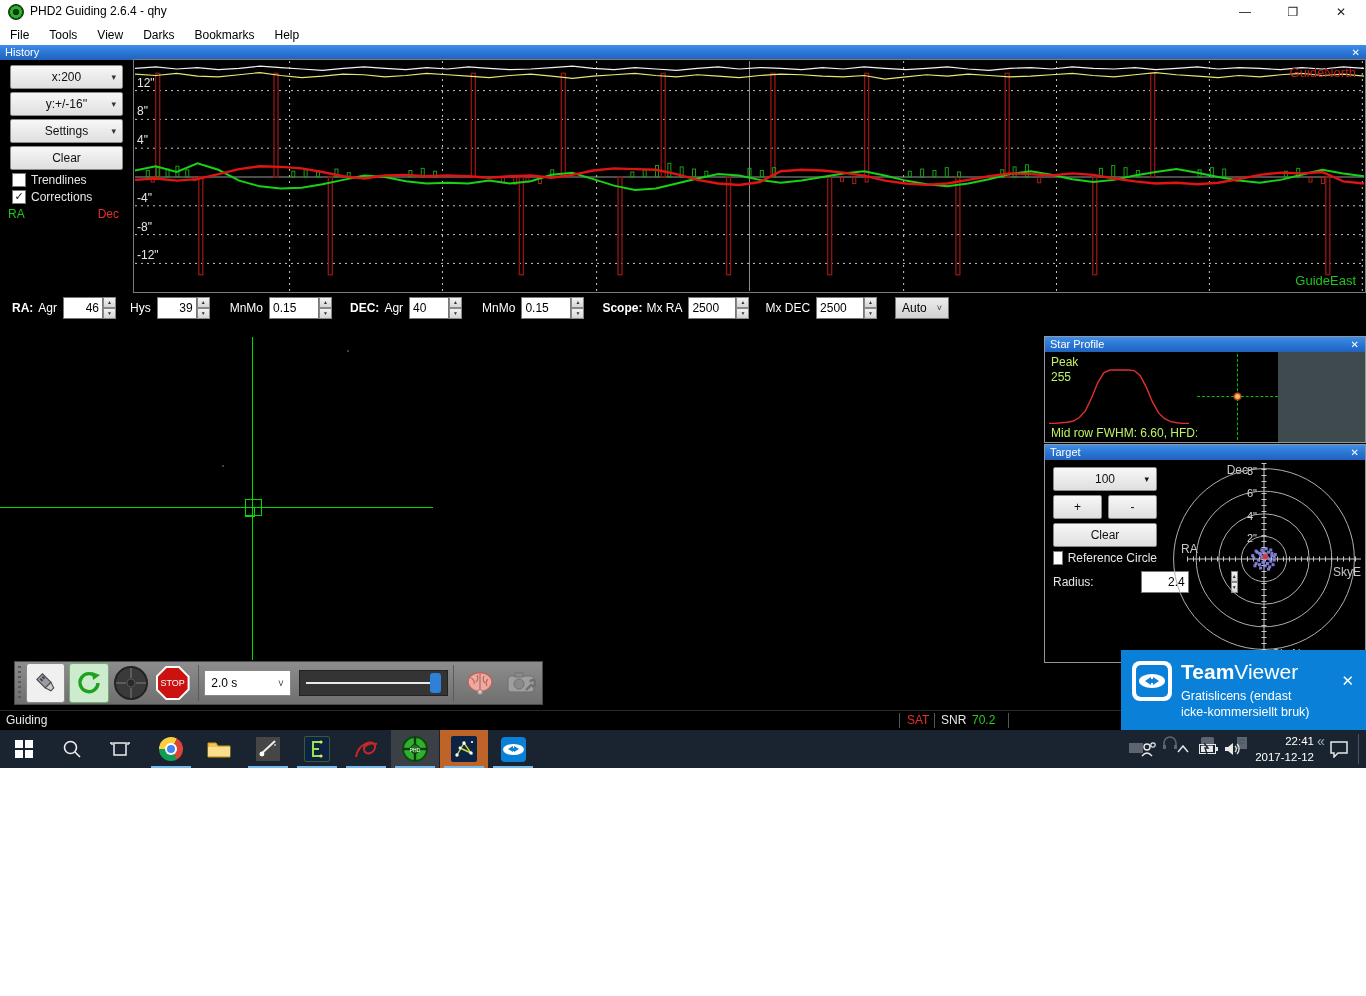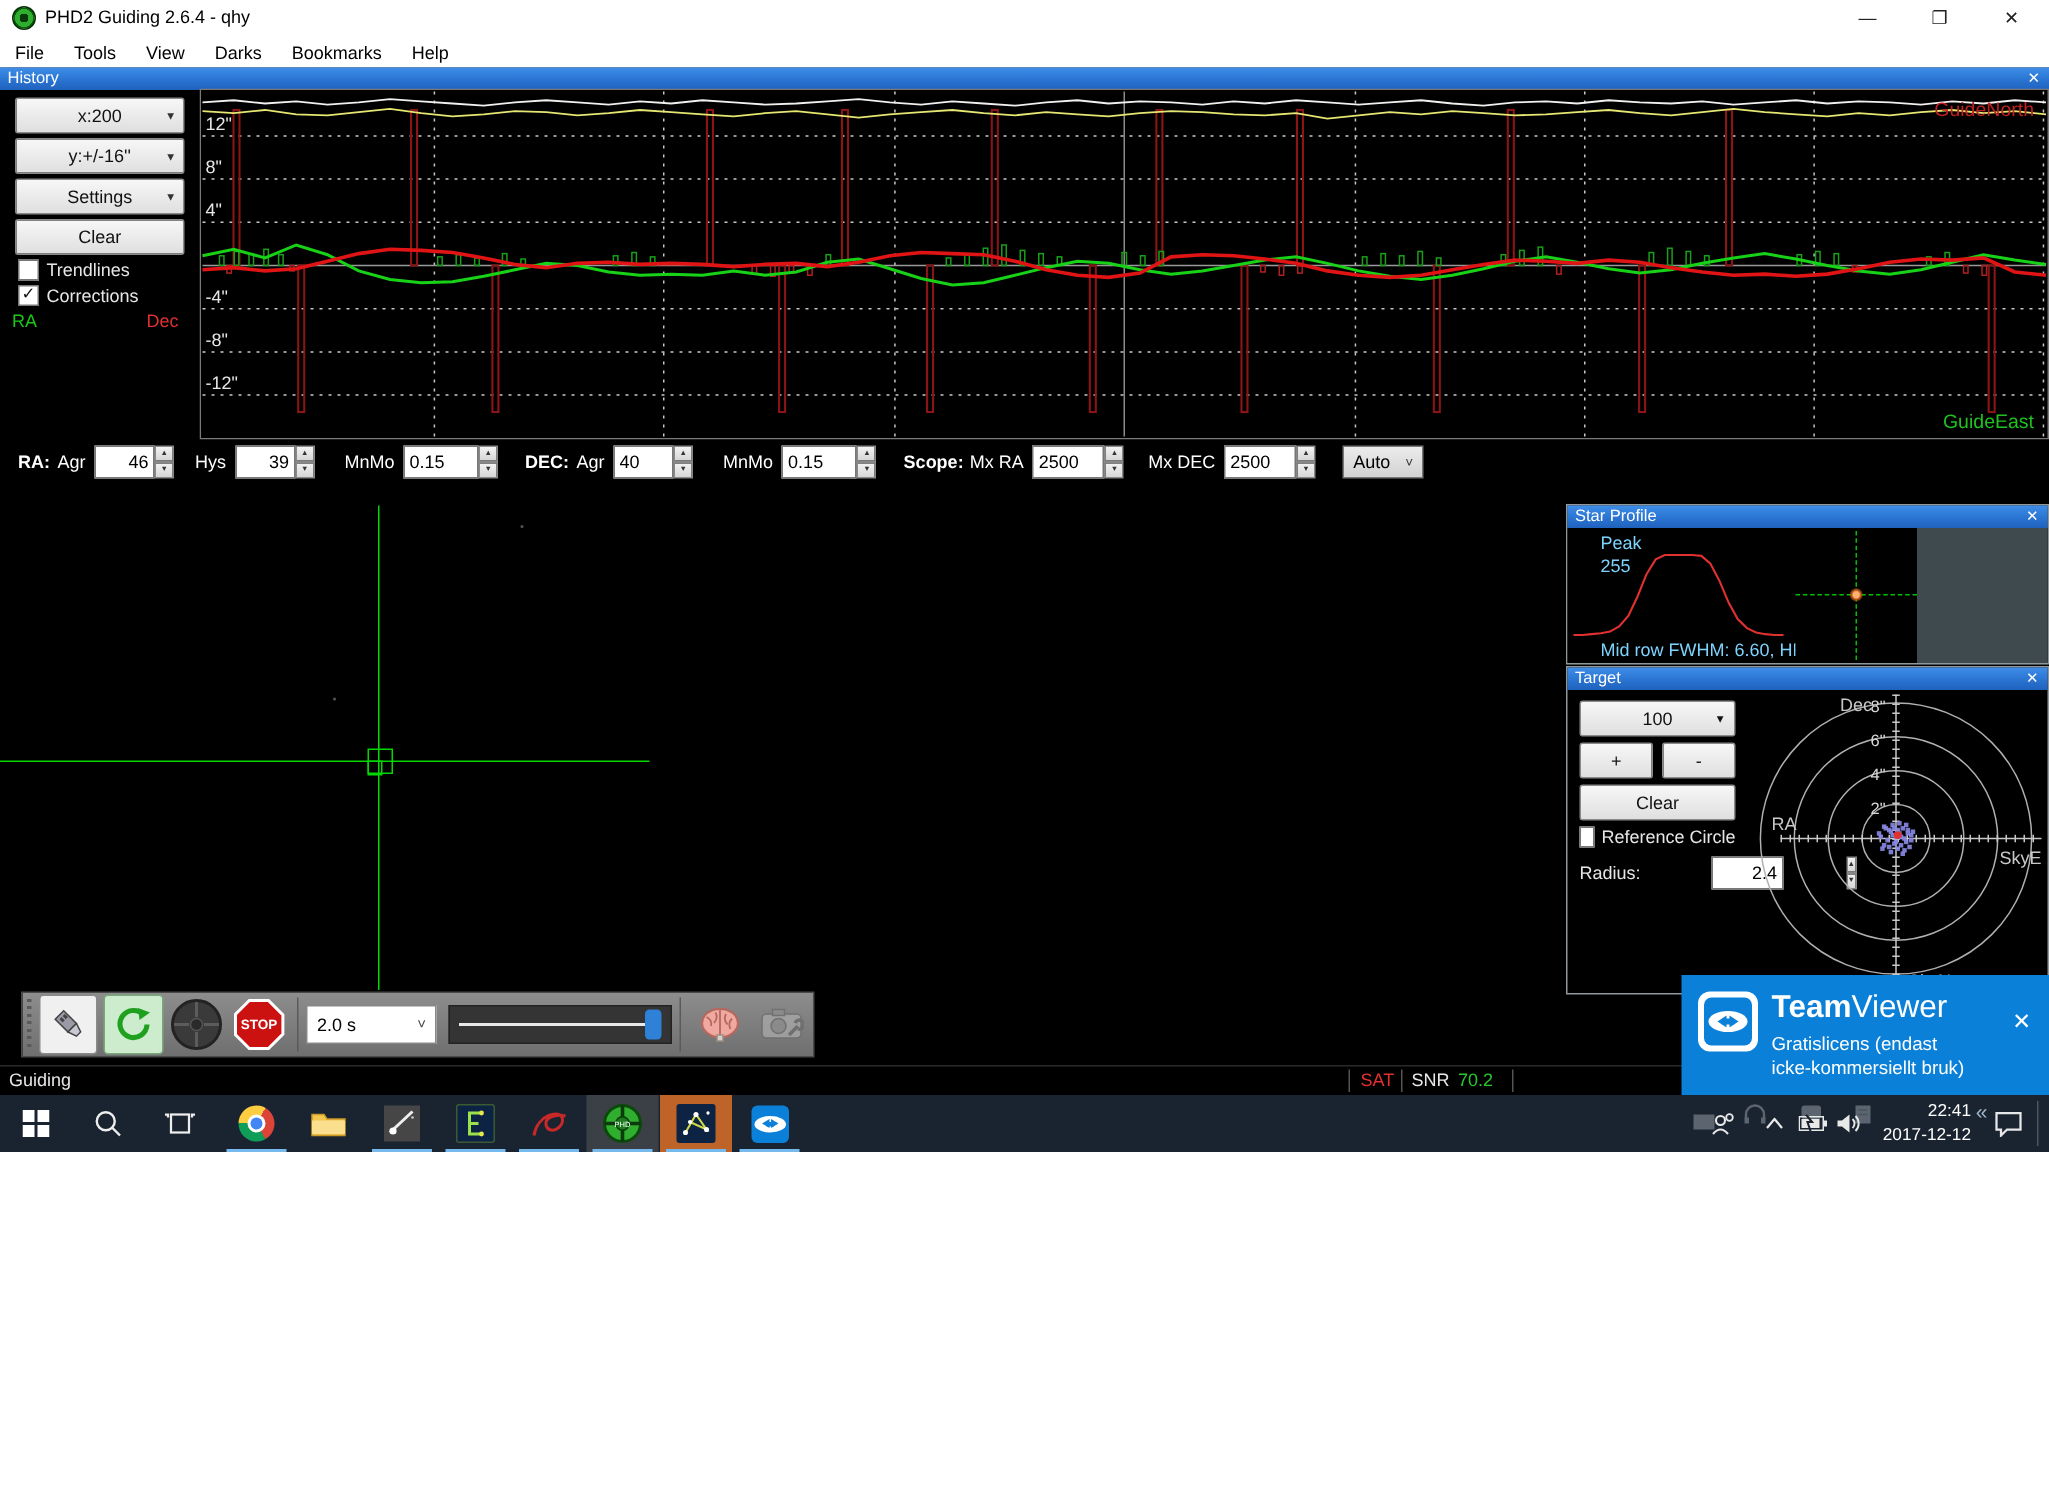--- a/index.html
+++ b/index.html
@@ -51,21 +51,21 @@
   #lockbox2{position:absolute;left:245px;top:177px;width:8px;height:8px;border:1px solid #00d800;}
   
   #profile{left:1044px;top:336px;width:322px;height:107px;background:#14181a;border:1px solid #90989c;box-sizing:border-box;}
   #profile .body{position:relative;height:90px;background:#000;}
   #pright{position:absolute;left:233px;top:0;width:87px;height:90px;background:#3e4a4e;}
   #pimg{position:absolute;left:152px;top:2px;width:81px;height:86px;background:#000;}
   #pimg .vdash{position:absolute;left:40px;top:0;width:0;height:86px;border-left:1px dashed #00c000;}
   #pimg .hdash{position:absolute;left:0;top:42px;width:81px;height:0;border-top:1px dashed #00c000;}
   #pimg .dot{position:absolute;left:36px;top:38px;width:9px;height:9px;border-radius:50%;
              background:radial-gradient(circle,#ffb070 0 2px,#c05818 3px,rgba(120,60,20,0) 5px);}
-  .redtxt{color:#7dd3fc;font-size:12px;line-height:14px;margin-left:16px;}
+  .redtxt{color:#bef264;font-size:12px;line-height:14px;}
   
   #target{left:1044px;top:444px;width:322px;height:219px;background:#000;border:1px solid #90989c;box-sizing:border-box;}
   #tctrl{position:absolute;left:8px;top:22px;width:104px;color:#e6e6e6;font-size:12px;}
   .tbtn{background:linear-gradient(#f7f7f7,#dfdfdf);border:1px solid #8a8a8a;border-radius:2px;color:#111;
         font-size:12px;display:flex;align-items:center;justify-content:center;height:22px;margin-bottom:4px;position:relative;}
   #trow{display:flex;gap:6px;}
   #trow .tbtn{flex:1;}
   #radrow{display:flex;align-items:center;margin-top:6px;gap:42px;}
   
   #toolbar{left:14px;top:661px;width:529px;height:44px;background:linear-gradient(#8d8d8d,#6f6f6f);
@@ -74,21 +74,21 @@
   .tico{width:38px;height:38px;margin:0 2px;border-radius:3px;display:flex;align-items:center;justify-content:center;}
   .sep{width:1px;height:36px;background:#5a5a5a;margin:0 5px;}
   #expbox{width:74px;height:24px;background:#fff;border:1px solid #888;color:#000;font-size:12px;
           display:flex;align-items:center;padding:0 6px;justify-content:space-between;}
   #slider{width:150px;height:24px;background:#343434;border:1px solid #222;margin-left:8px;position:relative;}
   #slider .line{position:absolute;left:6px;right:10px;top:11px;height:2px;background:#e8e8e8;}
   #slider .thumb{position:absolute;right:6px;top:2px;width:11px;height:20px;background:#2f81d8;border-radius:3px;}
   .stopoct{width:34px;height:34px;background:#fff;clip-path:polygon(30% 0,70% 0,100% 30%,100% 70%,70% 100%,30% 100%,0 70%,0 30%);
            display:flex;align-items:center;justify-content:center;}
   .stopoct .inner{width:30px;height:30px;background:#cc1111;clip-path:polygon(30% 0,70% 0,100% 30%,100% 70%,70% 100%,30% 100%,0 70%,0 30%);
-           color:#fff;font-size:9px;font-weight:bold;display:flex;align-items:center;justify-content:center;letter-spacing:0;}
+           color:#fff;font-size:9px;font-weight:normal;display:flex;align-items:center;justify-content:center;letter-spacing:0;}
   
   #statusbar{left:0;top:710px;width:1366px;height:20px;background:#000;border-top:1px solid #2a2a2a;
              box-sizing:border-box;color:#e8e8e8;font-size:12px;}
   #statusbar .vsep{position:absolute;top:2px;width:1px;height:15px;background:#555;}
   
   #tv{left:1121px;top:650px;width:245px;height:80px;background:#0b80d8;color:#fff;}
   #tvlogo{position:absolute;left:11px;top:11px;width:40px;height:40px;background:#fff;border-radius:8px;
           display:flex;align-items:center;justify-content:center;}
   #tvlogo .in{width:32px;height:32px;background:#0b80d8;border-radius:5px;position:relative;}
   #tvlogo .oval{position:absolute;left:3px;top:9px;width:26px;height:14px;background:#fff;border-radius:50%;}

